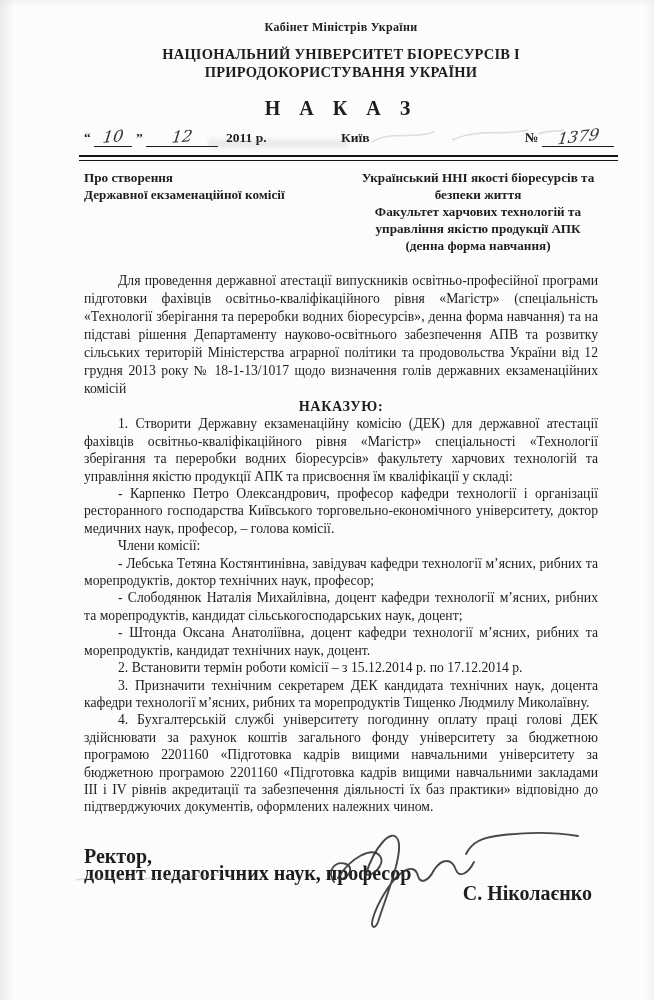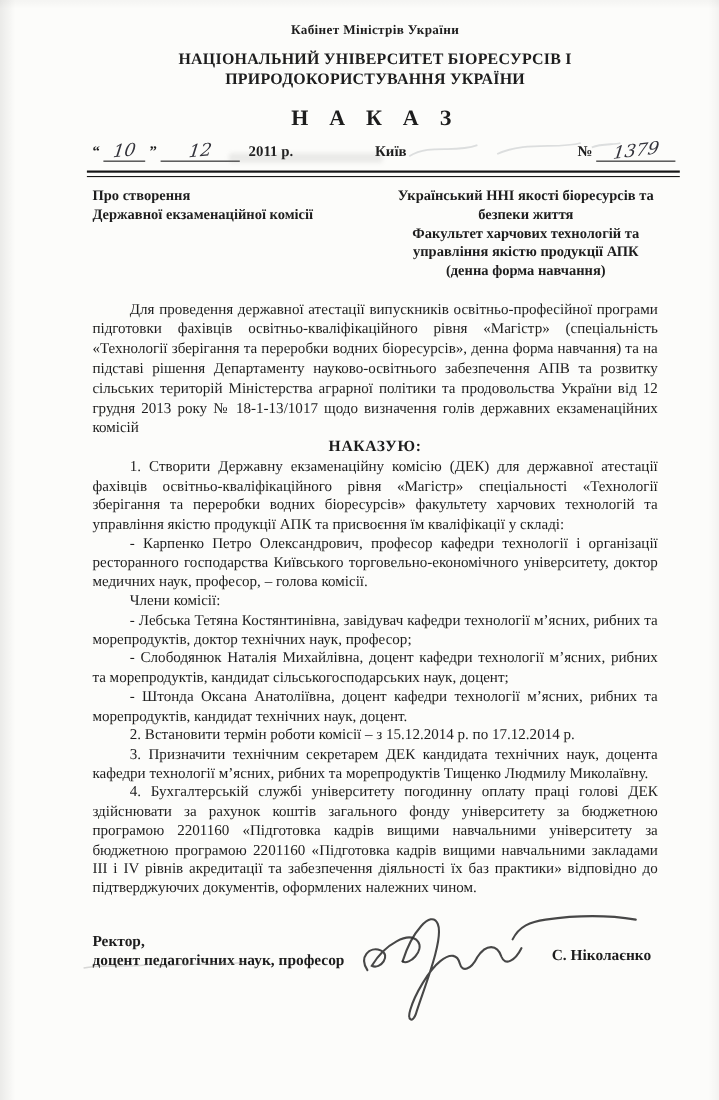--- a/index.html
+++ b/index.html
@@ -51,23 +51,23 @@
   
   .ref-block{display:flex;justify-content:space-between;margin-top:8px;}
   .subject{width:240px;font-size:13.2px;font-weight:bold;line-height:17px;}
   .unit{width:268px;margin-right:-14px;font-size:13.2px;font-weight:bold;line-height:17px;text-align:center;}
   
   .doc-body{margin-top:18px;font-size:13.7px;line-height:17.4px;text-align:justify;}
   .doc-body p{margin:0;text-indent:34px;}
   .doc-body p.intro{line-height:18px;}
   .resolve{margin:10px 0 14px;text-align:center;font-weight:bold;font-size:14.2px;letter-spacing:.6px;text-indent:0 !important;}
   
-  .sig{position:relative;margin-top:30px;height:72px;font-size:14px;font-weight:bold;}
+  .sig{position:relative;margin-top:30px;height:72px;font-size:20px;font-weight:bold;}
   .sig-left{position:absolute;left:0;top:2px;line-height:17.5px;}
-  .sig-name{position:absolute;right:6px;top:16px;}
+  .sig-name{position:absolute;right:6px;top:36px;}
   .sig-svg{position:absolute;left:236px;top:-30px;pointer-events:none;}
   .sig-svg path{fill:none;stroke:#2e2e2e;stroke-width:1.9;stroke-linecap:round;opacity:.88;}
   
   .ghost-date{position:absolute;left:368px;top:122px;pointer-events:none;}
   .ghost-date path{fill:none;stroke:#9aa0a6;stroke-width:1.6;opacity:.33;}
   .ghost-bleed{position:absolute;left:208px;top:139px;width:140px;height:9px;
     background:rgba(110,110,110,.12);filter:blur(2px);border-radius:3px;pointer-events:none;}
   .smudge{position:absolute;left:74px;top:869px;pointer-events:none;filter:blur(.5px);}
   .smudge path{fill:none;stroke:#8f8f8f;stroke-width:1.4;opacity:.34;}
 </style>

